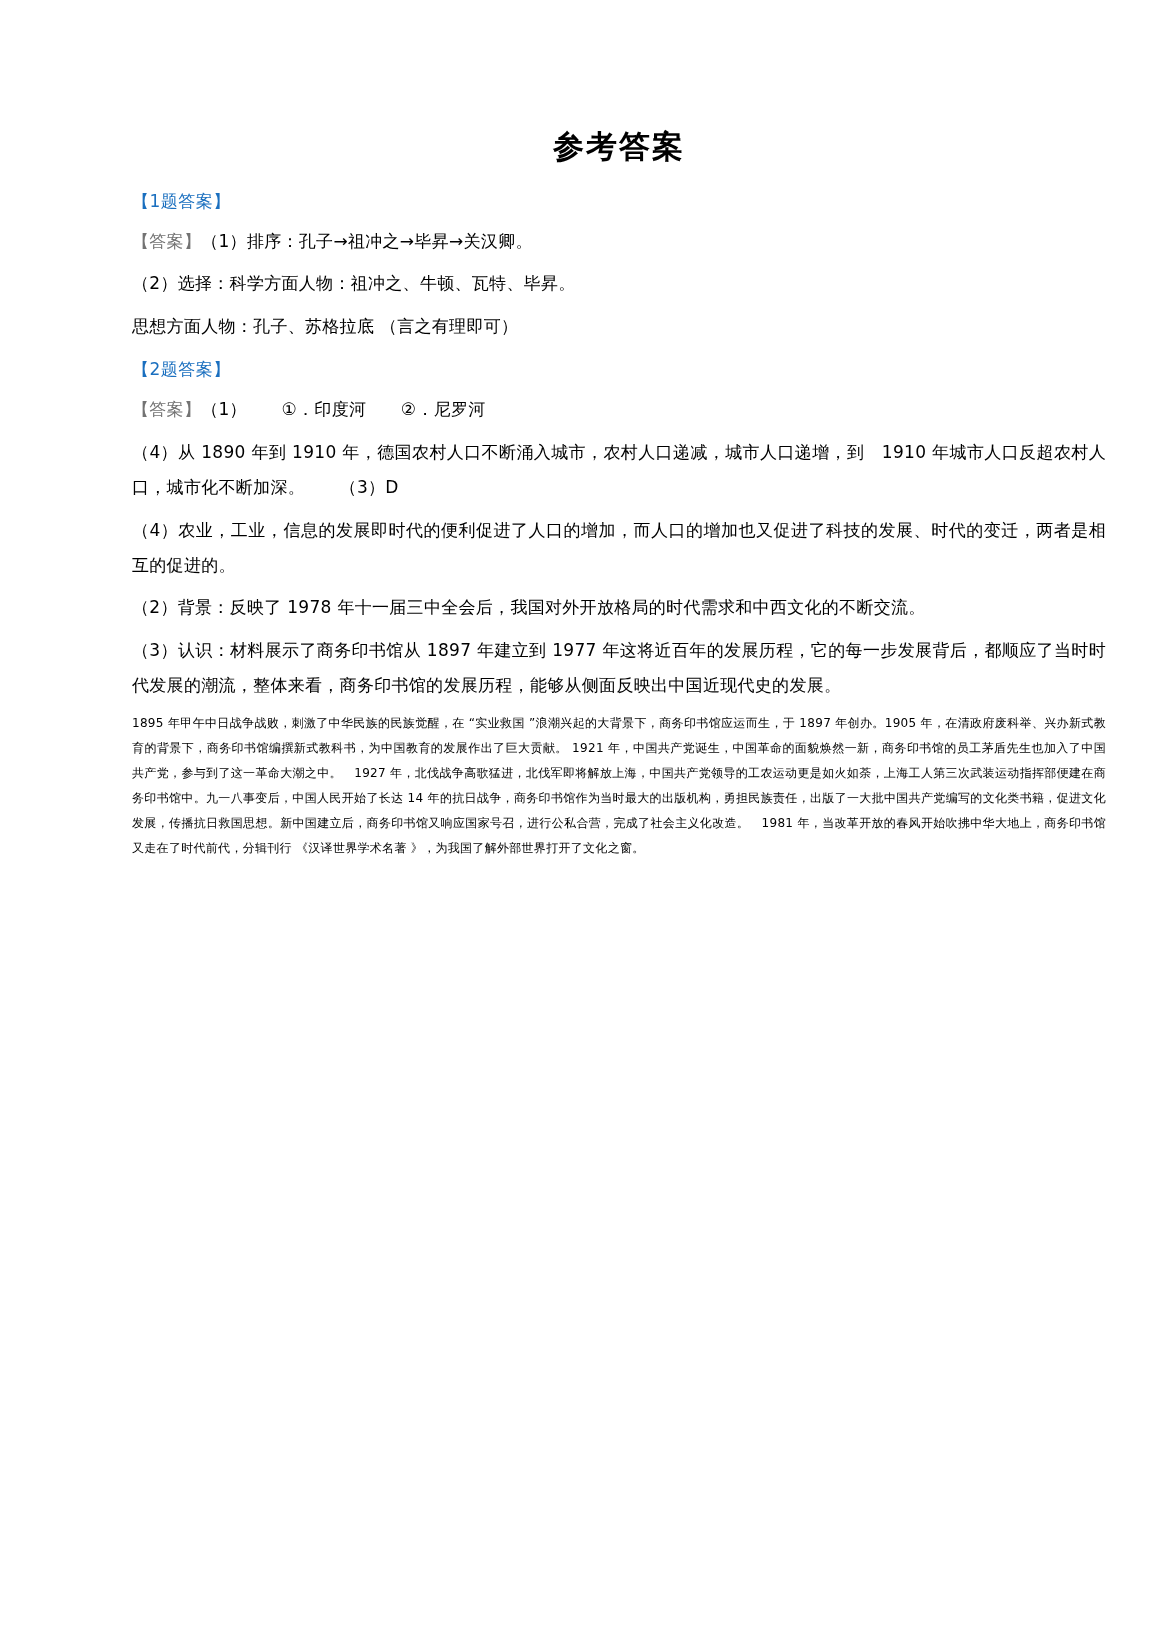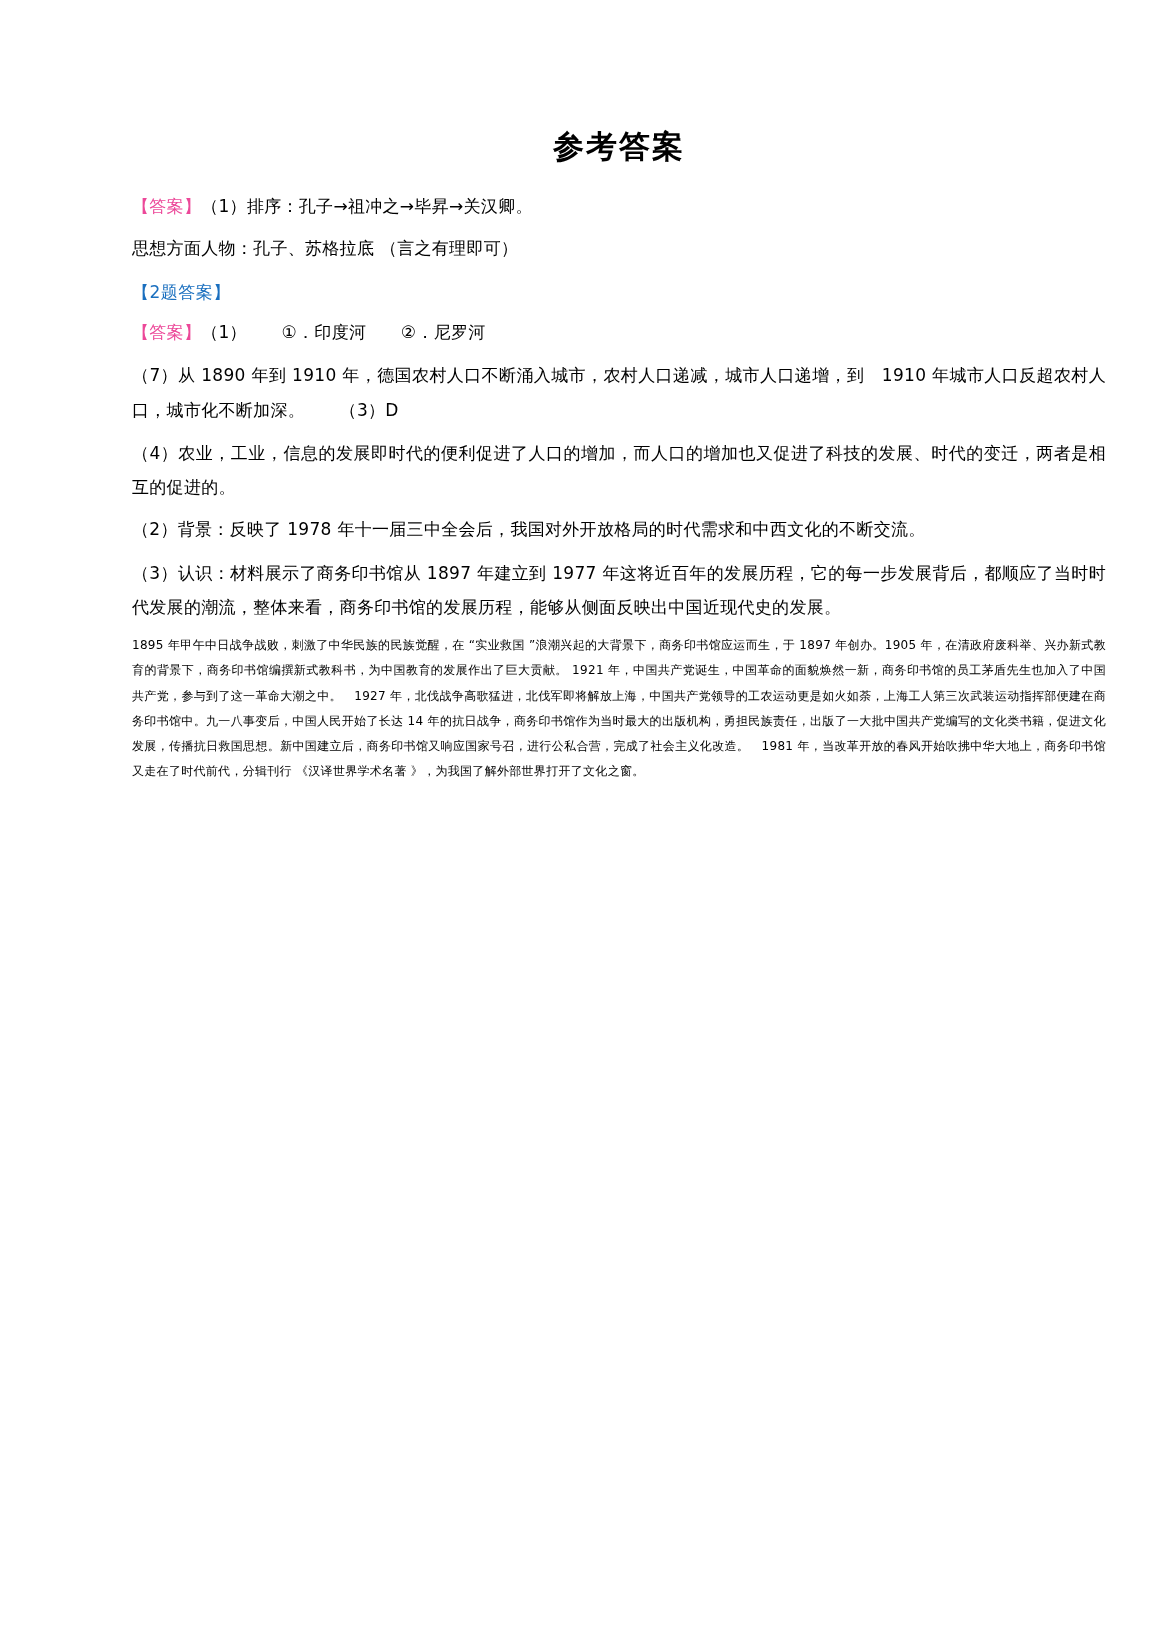--- a/index.html
+++ b/index.html
@@ -35,21 +35,21 @@
     margin: 16px 0 12px 0;
     letter-spacing: 0.5px;
   }
   .ans-line {
     font-size: 17px;
     line-height: 1.9;
     margin: 0 0 10px 0;
     letter-spacing: 0.3px;
   }
   .ans-label {
-    color: #ec4899;
+    color: #737373;
     text-align: right;
   }
   .para {
     font-size: 17px;
     line-height: 2.05;
     margin: 0 0 8px 0;
     letter-spacing: 0.3px;
     text-align: justify;
   }
   .block {
@@ -60,30 +60,32 @@
     margin: 0 0 2px 0;
   }
 </style>
 </head>
 <body>
 
 <div class="page">
 
   <div class="doc-title">参考答案</div>
 
+  <div class="q-head">【1题答案】</div>
   <div class="ans-line">
     <span class="ans-label">【答案】</span><span>（1）排序：孔子→祖冲之→毕昇→关汉卿。</span>
   </div>
+  <div class="ans-line">（2）选择：科学方面人物：祖冲之、牛顿、瓦特、毕昇。</div>
   <div class="ans-line">思想方面人物：孔子、苏格拉底 （言之有理即可）</div>
 
   <div class="q-head">【2题答案】</div>
   <div class="ans-line">
     <span class="ans-label">【答案】</span><span>（1）　　①．印度河　　②．尼罗河</span>
   </div>
-  <div class="para">（7）从 1890 年到 1910 年，德国农村人口不断涌入城市，农村人口递减，城市人口递增，到　1910 年城市人口反超农村人口，城市化不断加深。　　（3）D</div>
+  <div class="para">（4）从 1890 年到 1910 年，德国农村人口不断涌入城市，农村人口递减，城市人口递增，到　1910 年城市人口反超农村人口，城市化不断加深。　　（3）D</div>
   <div class="para">（4）农业，工业，信息的发展即时代的便利促进了人口的增加，而人口的增加也又促进了科技的发展、时代的变迁，两者是相互的促进的。</div>
 
   <div class="ans-line">（2）背景：反映了 1978 年十一届三中全会后，我国对外开放格局的时代需求和中西文化的不断交流。</div>
   <div class="para">（3）认识：材料展示了商务印书馆从 1897 年建立到 1977 年这将近百年的发展历程，它的每一步发展背后，都顺应了当时时代发展的潮流，整体来看，商务印书馆的发展历程，能够从侧面反映出中国近现代史的发展。</div>
 
   <div class="block">1895 年甲午中日战争战败，刺激了中华民族的民族觉醒，在 “实业救国 ”浪潮兴起的大背景下，商务印书馆应运而生，于 1897 年创办。1905 年，在清政府废科举、兴办新式教育的背景下，商务印书馆编撰新式教科书，为中国教育的发展作出了巨大贡献。 1921 年，中国共产党诞生，中国革命的面貌焕然一新，商务印书馆的员工茅盾先生也加入了中国共产党，参与到了这一革命大潮之中。　1927 年，北伐战争高歌猛进，北伐军即将解放上海，中国共产党领导的工农运动更是如火如荼，上海工人第三次武装运动指挥部便建在商务印书馆中。九一八事变后，中国人民开始了长达 14 年的抗日战争，商务印书馆作为当时最大的出版机构，勇担民族责任，出版了一大批中国共产党编写的文化类书籍，促进文化发展，传播抗日救国思想。新中国建立后，商务印书馆又响应国家号召，进行公私合营，完成了社会主义化改造。　1981 年，当改革开放的春风开始吹拂中华大地上，商务印书馆又走在了时代前代，分辑刊行 《汉译世界学术名著 》，为我国了解外部世界打开了文化之窗。</div>
 
 </div>
 
 </body></html>

